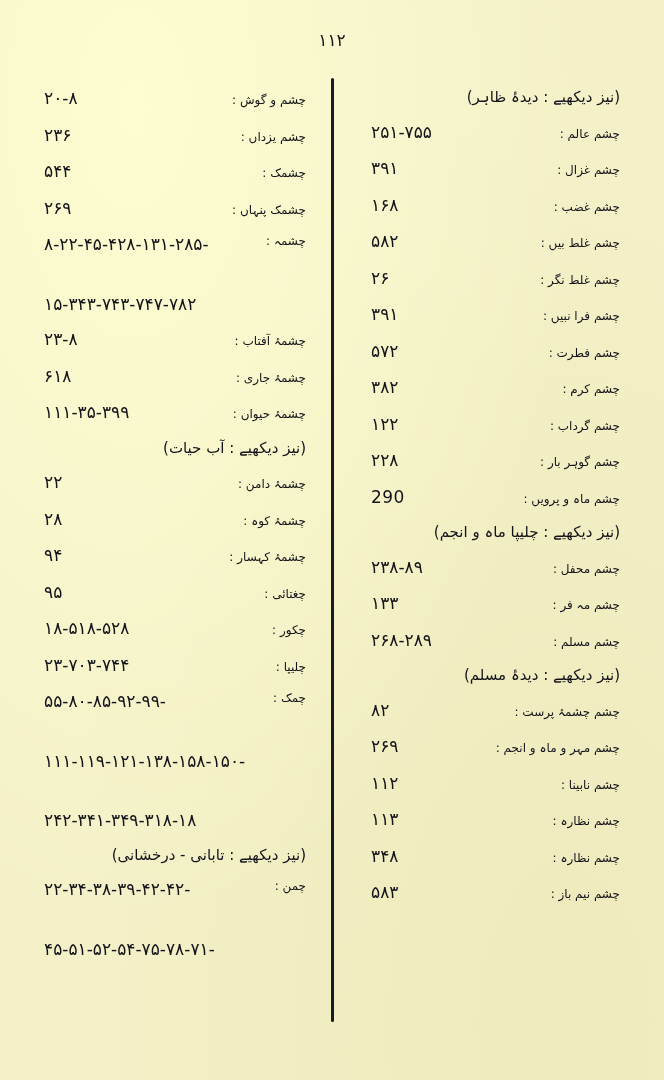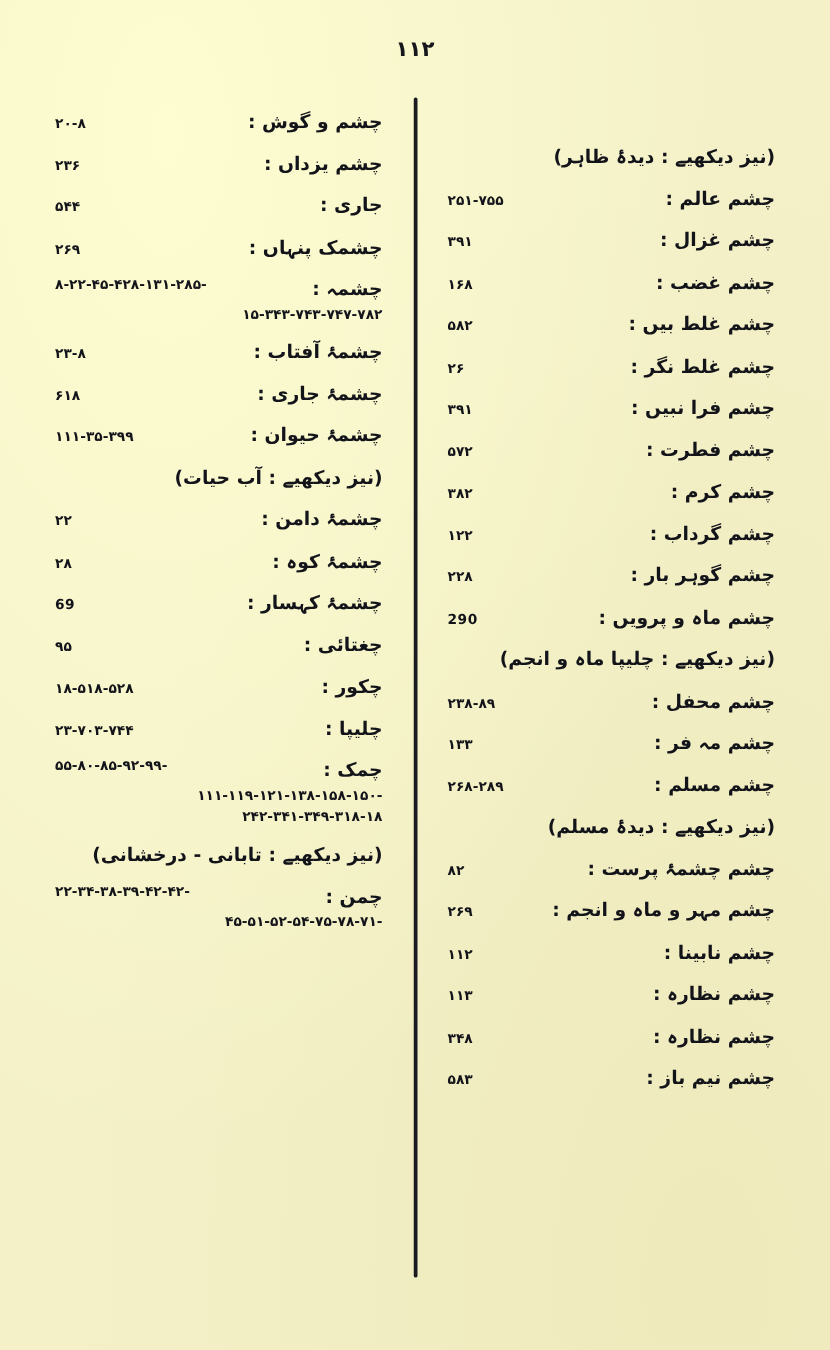--- a/index.html
+++ b/index.html
@@ -15,21 +15,20 @@
     color: #13131a;
     overflow: hidden;
   }
   .page {
     position: absolute;
     inset: 0;
     background: #f4f1c9;
     background-image:
       radial-gradient(ellipse at 20% 10%, rgba(255,255,210,0.85) 0%, rgba(244,241,201,0) 60%),
       radial-gradient(ellipse at 85% 95%, rgba(236,232,184,0.8) 0%, rgba(244,241,201,0) 65%);
-    font-weight: bold;
   }
   .page-number {
     position: absolute;
     top: 30px;
     left: 0;
     right: 0;
     text-align: center;
     font-size: 17px;
     letter-spacing: 1px;
     color: #16161c;
@@ -65,27 +64,27 @@
     align-items: baseline;
     justify-content: space-between;
     gap: 8px;
     margin-bottom: 11px;
     font-size: 15.5px;
     line-height: 1.5;
     direction: rtl;
   }
   .term {
     white-space: nowrap;
-    font-size: 15px;
+    font-size: 12px;
     letter-spacing: 0.2px;
   }
   .nums {
     direction: rtl;
     unicode-bidi: plaintext;
-    font-size: 11px;
+    font-size: 17px;
     white-space: nowrap;
     letter-spacing: 0.4px;
   }
   .entry.note {
     justify-content: flex-start;
     margin-bottom: 11px;
   }
   .entry.note .term {
     white-space: normal;
     font-size: 15px;
@@ -95,25 +94,25 @@
     align-items: stretch;
     gap: 1px;
     margin-bottom: 10px;
   }
   .entry.wide .row1 {
     display: flex;
     justify-content: space-between;
     gap: 8px;
   }
   .entry.wide .row2 {
-    text-align: right;
     direction: rtl;
     unicode-bidi: plaintext;
-  }
-  .col.right { padding-left: 26px; margin-top: 28px; }
+    margin-top: 33px;
+  }
+  .col.right { padding-left: 39px; }
   .col.left { padding-right: 26px; }
 </style>
 </head>
 <body>
 
 <div class="page">
 
   <div class="page-number">۱۱۲</div>
 
   <div class="divider"></div>
@@ -242,21 +241,21 @@
         <span class="term">چشم و گوش :</span>
         <span class="nums">۲۰-۸</span>
       </div>
 
       <div class="entry">
         <span class="term">چشم یزداں :</span>
         <span class="nums">۲۳۶</span>
       </div>
 
       <div class="entry">
-        <span class="term">جاری :</span>
+        <span class="term">چشمک :</span>
         <span class="nums">۵۴۴</span>
       </div>
 
       <div class="entry">
         <span class="term">چشمک پنہاں :</span>
         <span class="nums">۲۶۹</span>
       </div>
 
       <div class="entry wide">
         <div class="row1">
@@ -290,21 +289,21 @@
         <span class="nums">۲۲</span>
       </div>
 
       <div class="entry">
         <span class="term">چشمۂ کوہ :</span>
         <span class="nums">۲۸</span>
       </div>
 
       <div class="entry">
         <span class="term">چشمۂ کہسار :</span>
-        <span class="nums">69</span>
+        <span class="nums">۹۴</span>
       </div>
 
       <div class="entry">
         <span class="term">چغتائی :</span>
         <span class="nums">۹۵</span>
       </div>
 
       <div class="entry">
         <span class="term">چکور :</span>
         <span class="nums">۱۸-۵۱۸-۵۲۸</span>

